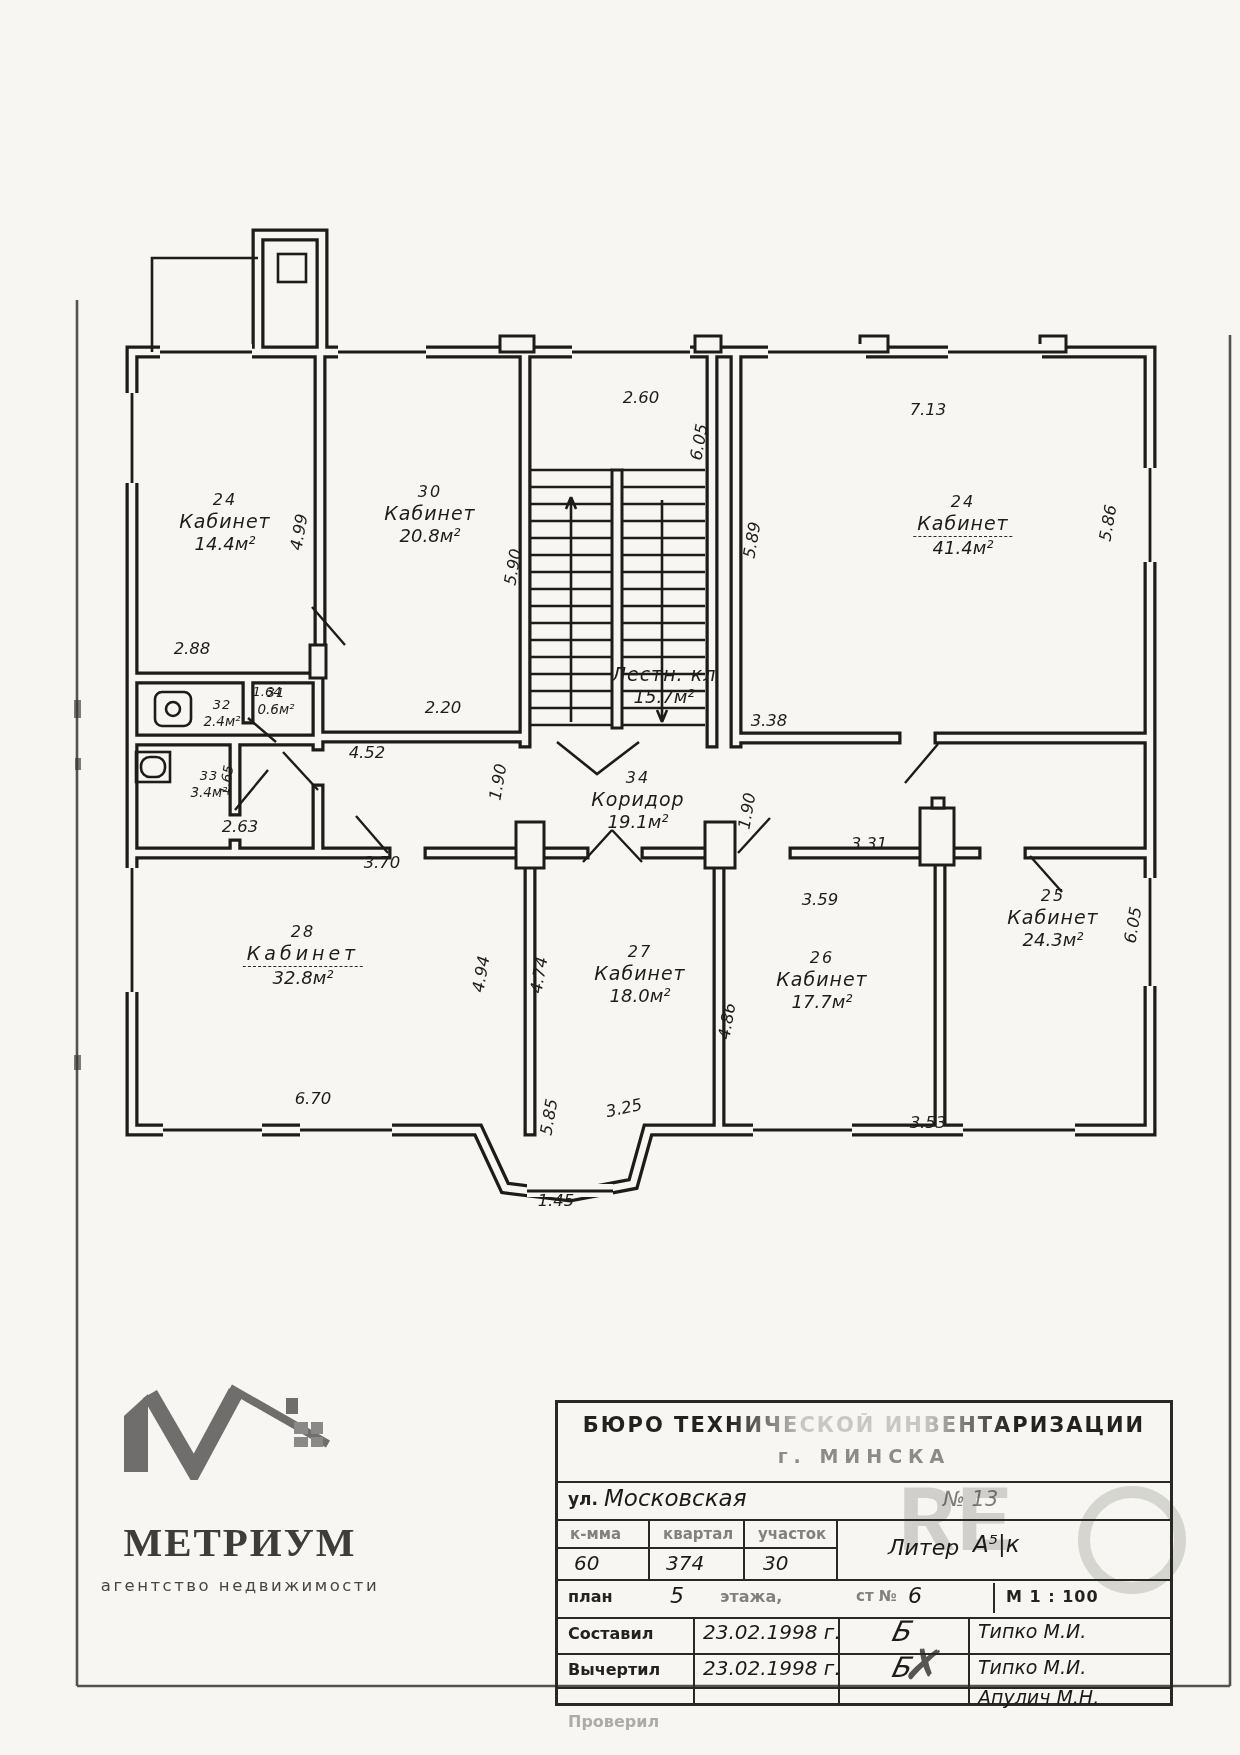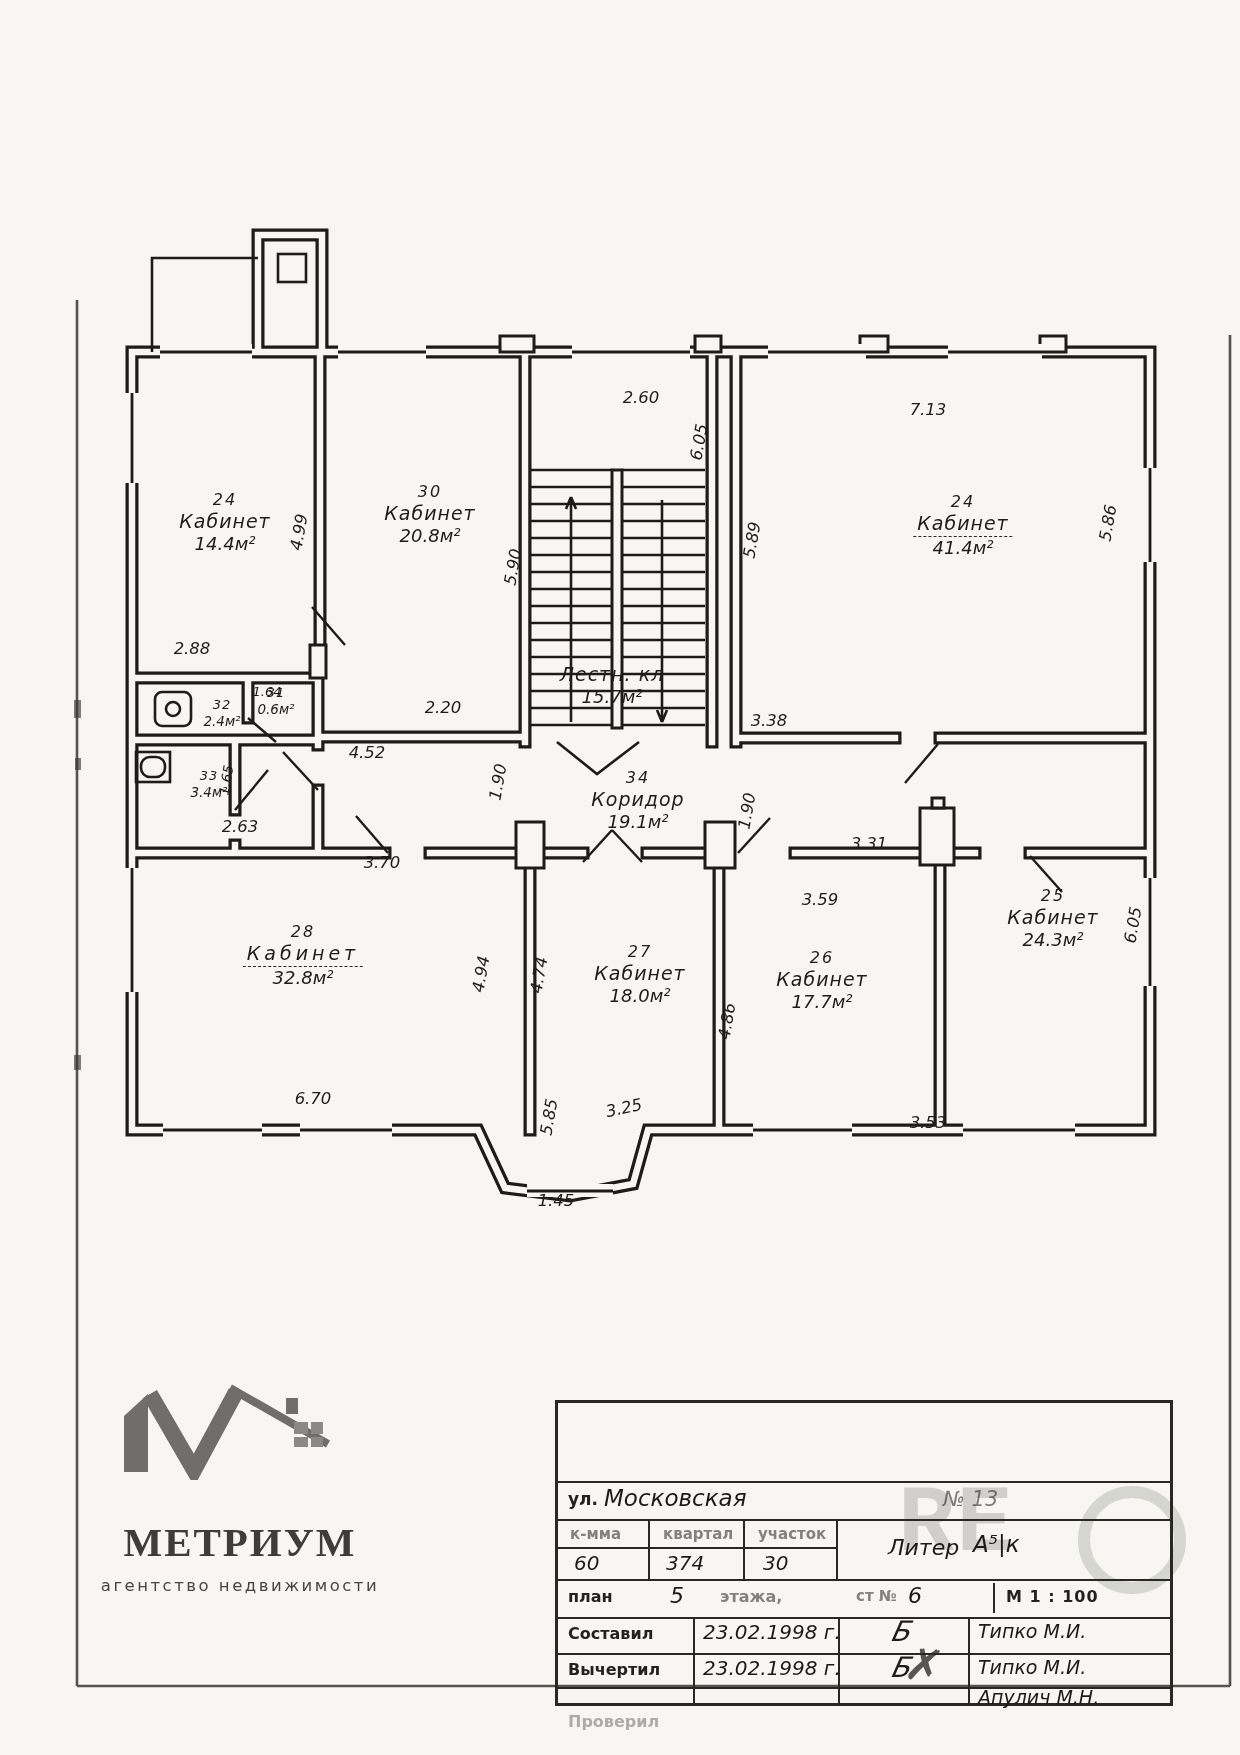--- a/index.html
+++ b/index.html
@@ -181,21 +181,21 @@
   <div class="room" style="left:430px;top:482px;">
     <span class="rnum">30</span>
     <span class="rlab">Кабинет</span>
     <span class="rarea">20.8м²</span>
   </div>
   <div class="room" style="left:963px;top:492px;">
     <span class="rnum">24</span>
     <span class="rlab ul">Кабинет</span>
     <span class="rarea">41.4м²</span>
   </div>
-  <div class="room" style="left:612px;top:663px;">
+  <div class="room" style="left:664px;top:663px;">
     <span class="rlab">Лестн. кл</span>
     <span class="rarea">15.7м²</span>
   </div>
   <div class="room small" style="left:222px;top:697px;">
     <span class="rnum">32</span>
     <span class="rarea">2.4м²</span>
   </div>
   <div class="room small" style="left:276px;top:685px;">
     <span class="rnum">31</span>
     <span class="rarea">0.6м²</span>
@@ -257,20 +257,22 @@
   <div class="dim d10" style="left:624px;top:1108px;">3.25</div>
   <div class="dim" style="left:556px;top:1200px;">1.45</div>
   <div class="dim" style="left:928px;top:1122px;">3.53</div>
   <div class="dim v" style="left:1133px;top:925px;">6.05</div>
 
   <div class="wm">RE</div>
   <div class="wm-circle"></div>
   <div class="strike">✗</div>
 
   <div class="tb">
+    <div class="org1 stamp">БЮРО ТЕХНИЧЕСКОЙ ИНВЕНТАРИЗАЦИИ</div>
+    <div class="org2 stamp">г. МИНСКА</div>
     <div class="hl" style="top:78px;"></div>
 
     <div class="cell stamp" style="left:10px;top:86px;font-size:17px;">ул.</div>
     <div class="cell hand" style="left:46px;top:82px;font-size:23px;">Московская</div>
     <div class="cell hand faded" style="left:385px;top:84px;font-size:21px;">№ 13</div>
     <div class="hl" style="top:116px;"></div>
 
     <div class="cell stamp faded" style="left:12px;top:122px;font-size:15px;">к-мма</div>
     <div class="cell stamp faded" style="left:105px;top:122px;font-size:15px;">квартал</div>
     <div class="cell stamp faded" style="left:200px;top:122px;font-size:15px;">участок</div>

